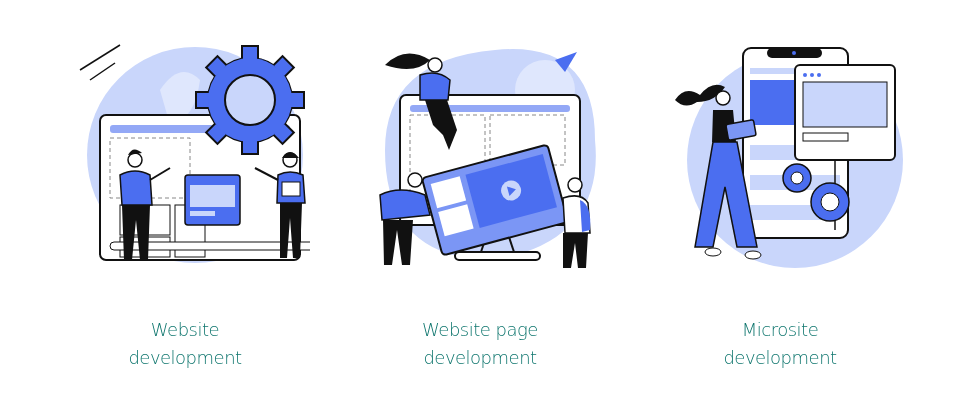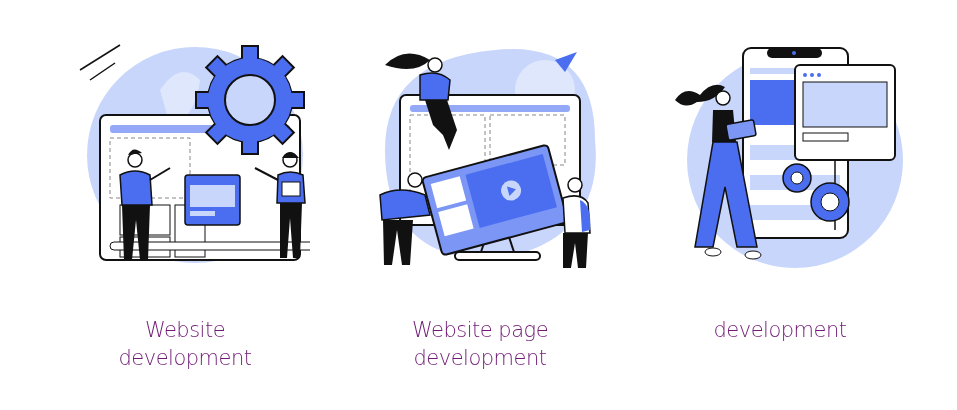--- a/index.html
+++ b/index.html
@@ -1,21 +1,21 @@
 <!DOCTYPE html>
 <html><head>
 <meta charset="utf-8">
 <style>
   html, body { margin: 0; padding: 0; background: #ffffff; }
   body { width: 957px; height: 410px; position: relative; overflow: hidden; font-family: "Liberation Sans", sans-serif; }
   .panel { position: absolute; top: 0; width: 300px; height: 410px; }
   .panel svg { position: absolute; top: 30px; left: 25px; }
   .caption { position: absolute; top: 316px; left: 0; width: 300px; text-align: center;
-    font-family: "DejaVu Sans", sans-serif; font-weight: 300; font-size: 21px; line-height: 28px;
-    color: #701a75; letter-spacing: -0.5px; }
+    font-family: "DejaVu Sans", sans-serif; font-weight: 300; font-size: 18px; line-height: 28px;
+    color: #0f766e; letter-spacing: -0.5px; }
   .caption span { display: block; }
 </style>
 </head>
 <body>
 
 <div class="panel" style="left:35px;">
   <svg width="250" height="250" viewBox="0 0 250 250">
     <circle cx="135" cy="125" r="108" fill="#c9d6fb"></circle>
     <path d="M100 60 q20 -30 40 -10 q-5 40 -30 45z" fill="#dfe7fd"></path>
     <line x1="20" y1="40" x2="60" y2="15" stroke="#111" stroke-width="1.5"></line>
@@ -139,15 +139,16 @@
 
     <path d="M20 70 q10 -15 25 -5 q12 -15 25 -8 q-10 15 -28 15 q-12 8 -22 -2z" fill="#111"></path>
     <circle cx="68" cy="68" r="7" fill="#fff" stroke="#111" stroke-width="1.5"></circle>
     <path d="M58 80 h20 l3 32 h-24z" fill="#111"></path>
     <rect x="72" y="92" width="28" height="16" rx="2" fill="#7b96f5" stroke="#111" stroke-width="1.5" transform="rotate(-10 86 100)"></rect>
     <path d="M58 112 h24 l20 105 h-20 l-12 -60 l-12 60 h-18z" fill="#4b6ef0" stroke="#111" stroke-width="1.5"></path>
     <ellipse cx="58" cy="222" rx="8" ry="4" fill="#fff" stroke="#111"></ellipse>
     <ellipse cx="98" cy="225" rx="8" ry="4" fill="#fff" stroke="#111"></ellipse>
   </svg>
   <div class="caption">
+    <span>Microsite</span>
     <span>development</span>
   </div>
 </div>
 
 </body></html>

